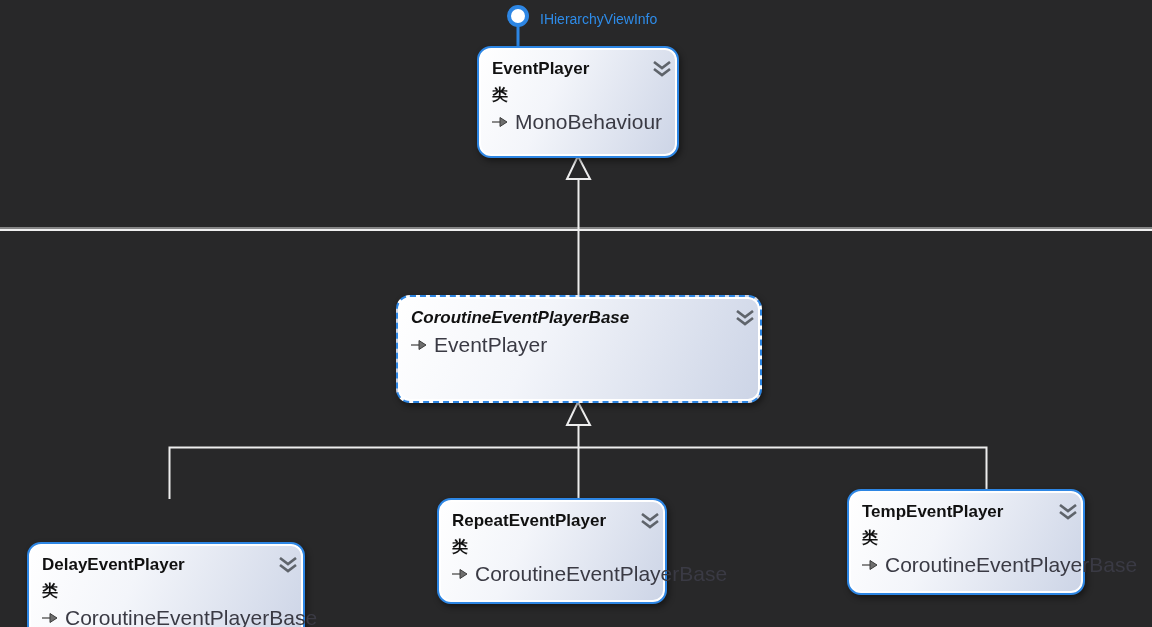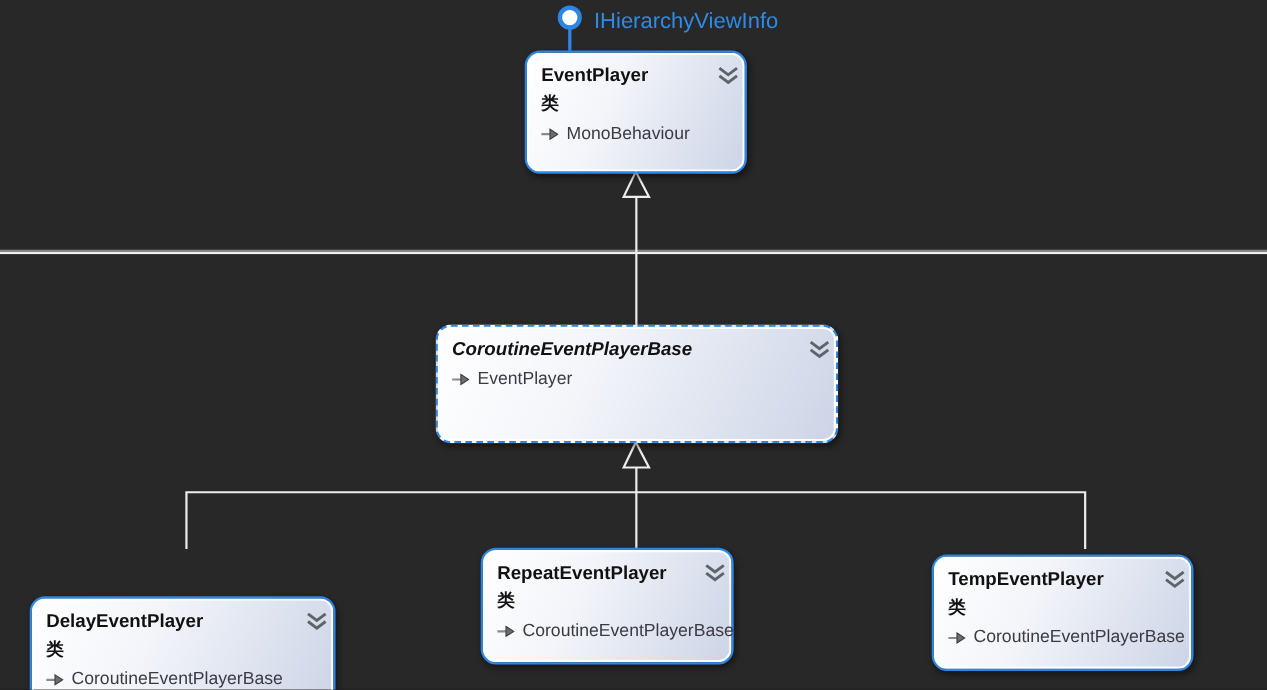--- a/index.html
+++ b/index.html
@@ -20,27 +20,27 @@
     border:2px solid #2d86e4;
     background:linear-gradient(115deg,#ffffff 0%,#f3f5fa 38%,#ccd4e6 100%);
     box-shadow:inset 0 0 0 2px #ffffff,2px 3px 6px rgba(0,0,0,.45);
     padding:8px 4px 0 13px;color:#131313;
   }
   .node.abstract{border-style:dashed;}
   .node-head{display:flex;align-items:flex-start;justify-content:space-between;}
   .node-title{font-size:17px;font-weight:700;line-height:26px;color:#111;white-space:nowrap;}
   .node.abstract .node-title{font-style:italic;}
   .node-kind{font-size:16px;font-weight:700;line-height:26px;color:#111;}
-  .node-base{display:flex;align-items:center;gap:7px;font-size:16px;line-height:27px;color:#3a3a44;white-space:nowrap;}
+  .node-base{display:flex;align-items:center;gap:7px;font-size:21px;line-height:27px;color:#3a3a44;white-space:nowrap;}
   .chevron{margin-top:5px;flex:0 0 auto;cursor:pointer;}
   .arrow-icon{display:inline-flex;flex:0 0 auto;}
 
   
   .lollipop-label{
-    position:absolute;left:540px;top:7px;font-size:20px;line-height:24px;
+    position:absolute;left:540px;top:7px;font-size:14px;line-height:24px;
     color:#2e8ce9;white-space:nowrap;
   }
 </style>
 </head>
 <body>
 
 <div class="canvas">
 
   <div class="divider-gray"></div>
   <div class="divider-white"></div>
@@ -136,21 +136,21 @@
       <span class="arrow-icon">
         <svg width="16" height="12" viewBox="0 0 16 12">
             <line x1="0" y1="6" x2="9" y2="6" stroke="#8a8a8a" stroke-width="2"></line>
             <polygon points="8,1.5 15,6 8,10.5" fill="#6e6e6e" stroke="#3c3c3c" stroke-width="1"></polygon>
           </svg>
       </span>
       <span>CoroutineEventPlayerBase</span>
     </div>
   </div>
 
-  <div class="node" style="left:847px;top:504px;width:238px;height:106px;">
+  <div class="node" style="left:847px;top:489px;width:238px;height:106px;">
     <div class="node-head">
       <div class="node-title">TempEventPlayer</div>
       <span class="chevron">
         <svg width="22" height="16" viewBox="0 0 22 16">
             <path d="M3 1 L11 7 L19 1 M3 8 L11 14 L19 8" fill="none" stroke="#5f646b" stroke-width="2.6"></path>
           </svg>
       </span>
     </div>
     <div class="node-kind">类</div>
     <div class="node-base">

